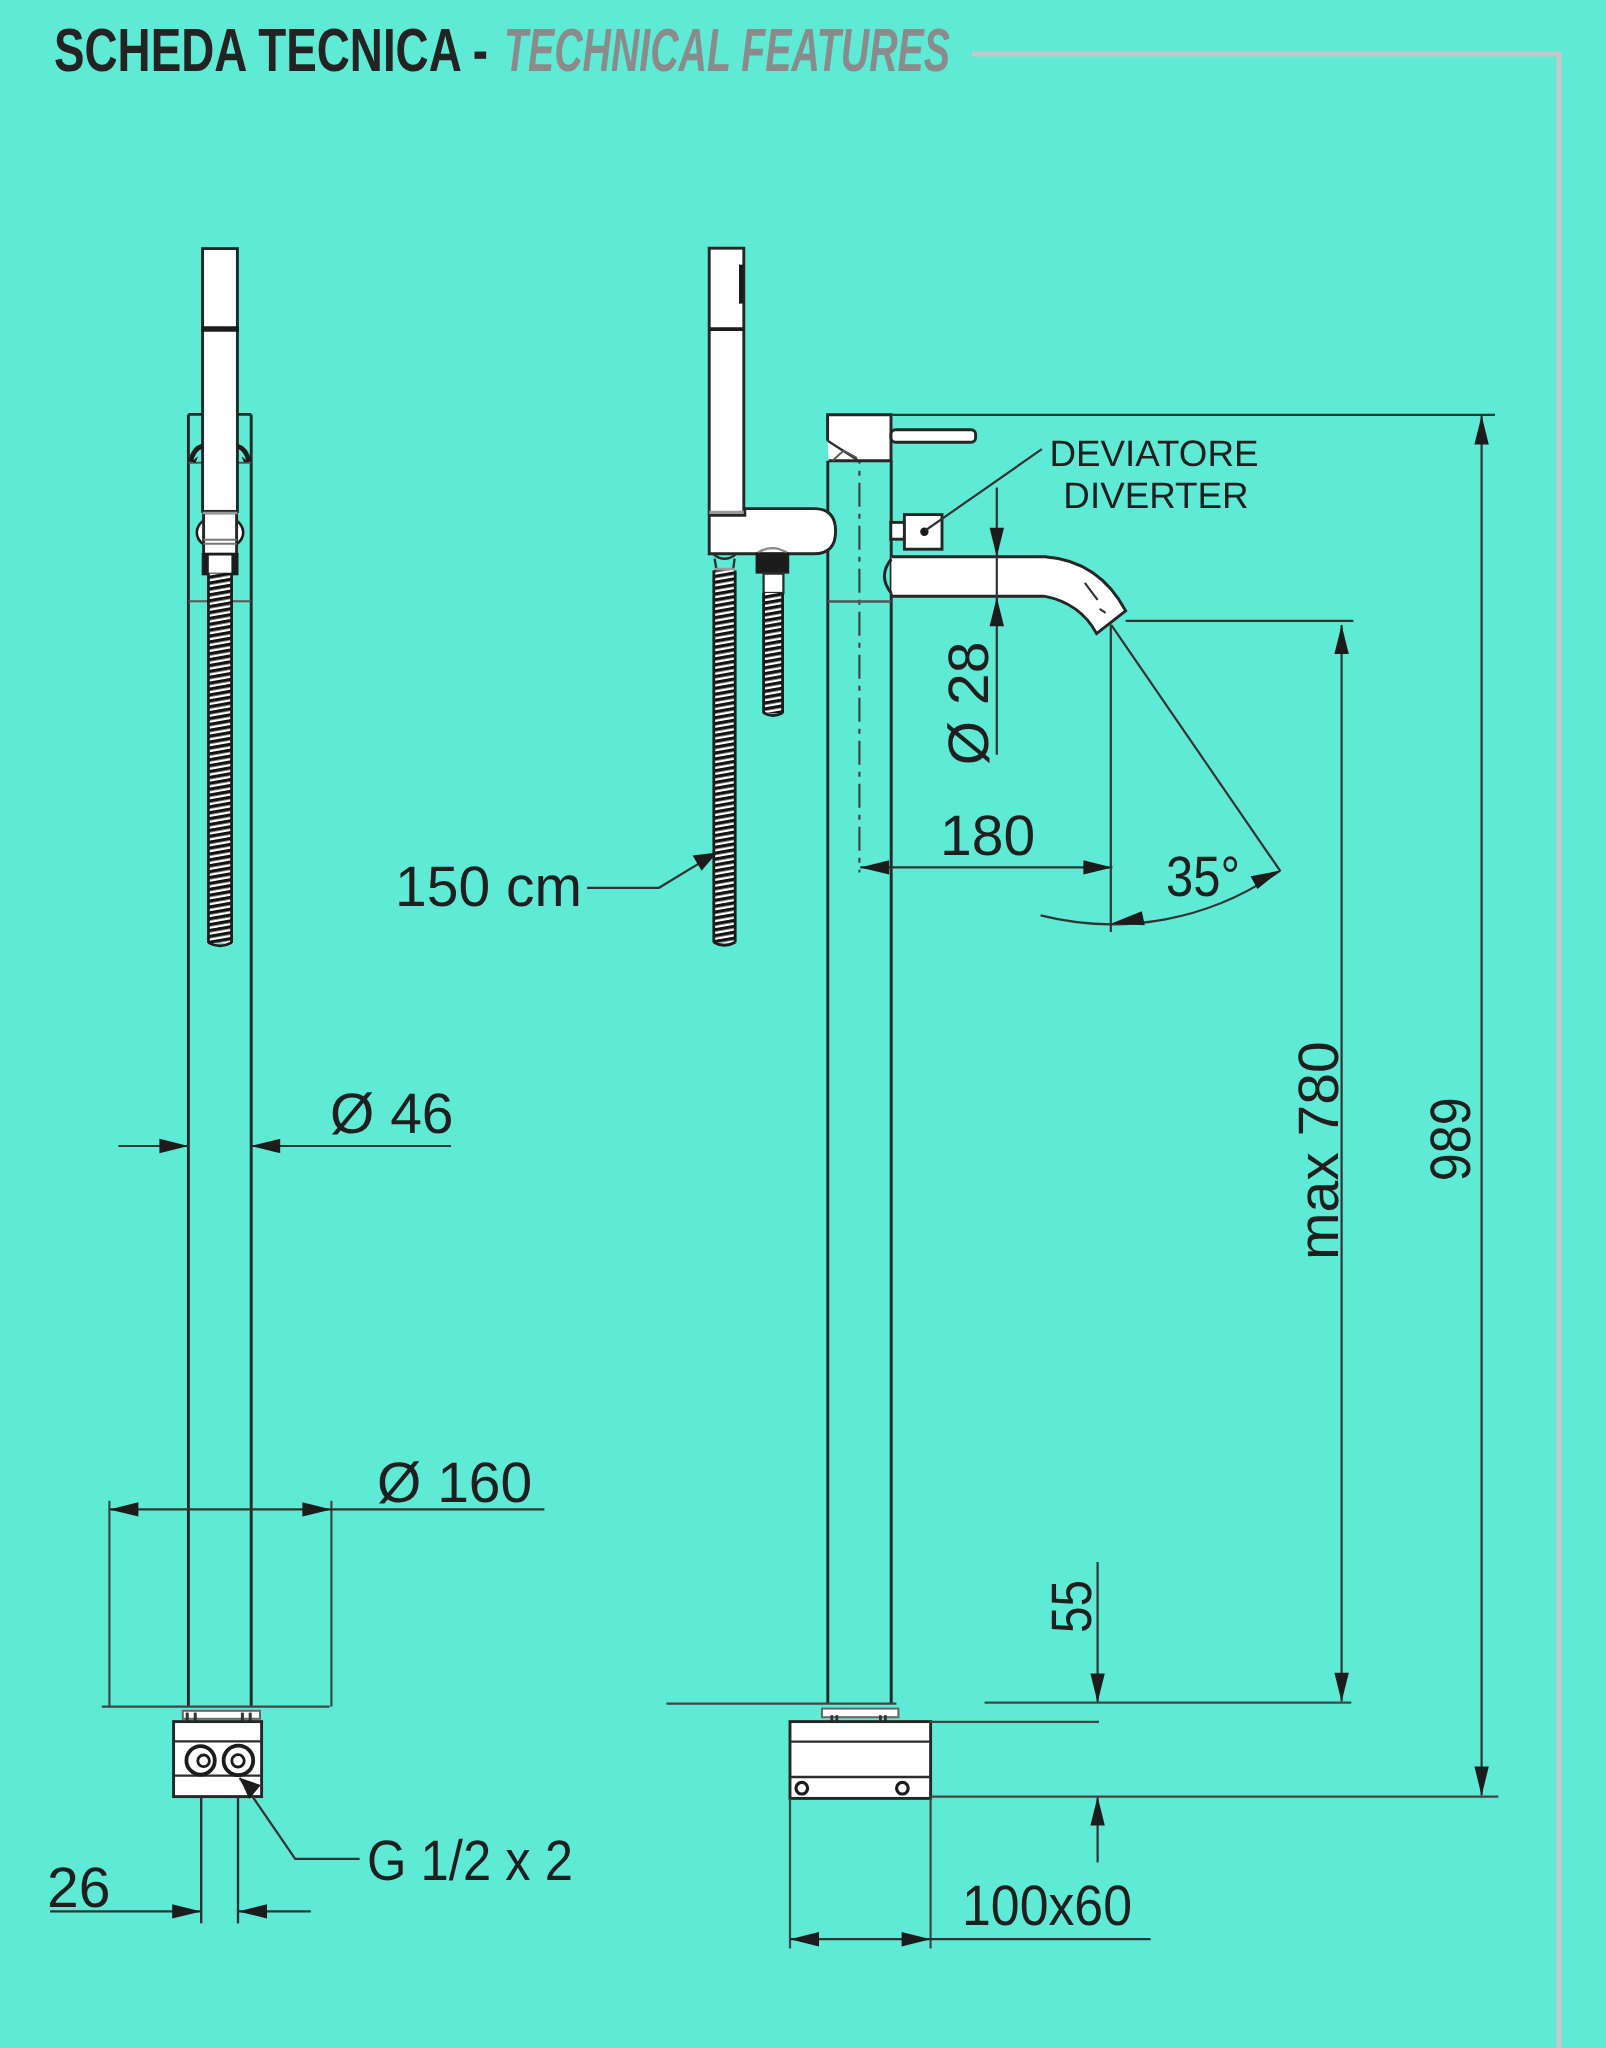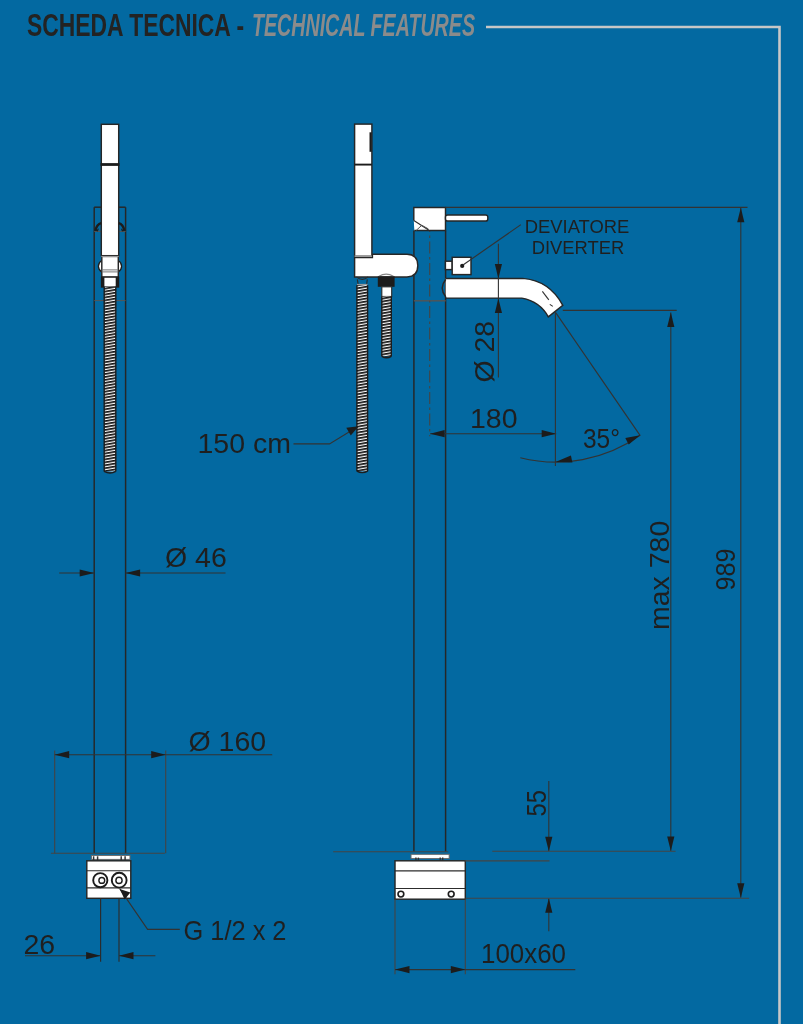--- a/index.html
+++ b/index.html
@@ -1,16 +1,16 @@
 <!DOCTYPE html>
 <html><head>
 <meta charset="utf-8">
 <style>
 html,body{margin:0;padding:0;background:#ffffff;}
-#page{position:relative;width:803px;height:1024px;background:#0369a1;overflow:hidden;
+#page{position:relative;width:803px;height:1024px;background:#5eead4;overflow:hidden;
 font-family:"Liberation Sans",sans-serif;transform:translateZ(0);will-change:transform;}
 svg text{font-family:"Liberation Sans",sans-serif;fill:#1f1f1f;}
 </style>
 </head>
 <body>
 <div id="page">
 <svg width="803" height="1024" viewBox="0 0 803 1024">
 <defs>
 <pattern id="hose" width="8" height="2.9" patternUnits="userSpaceOnUse" patternTransform="rotate(-10)">
   <rect width="8" height="2.9" fill="#fff"></rect>

